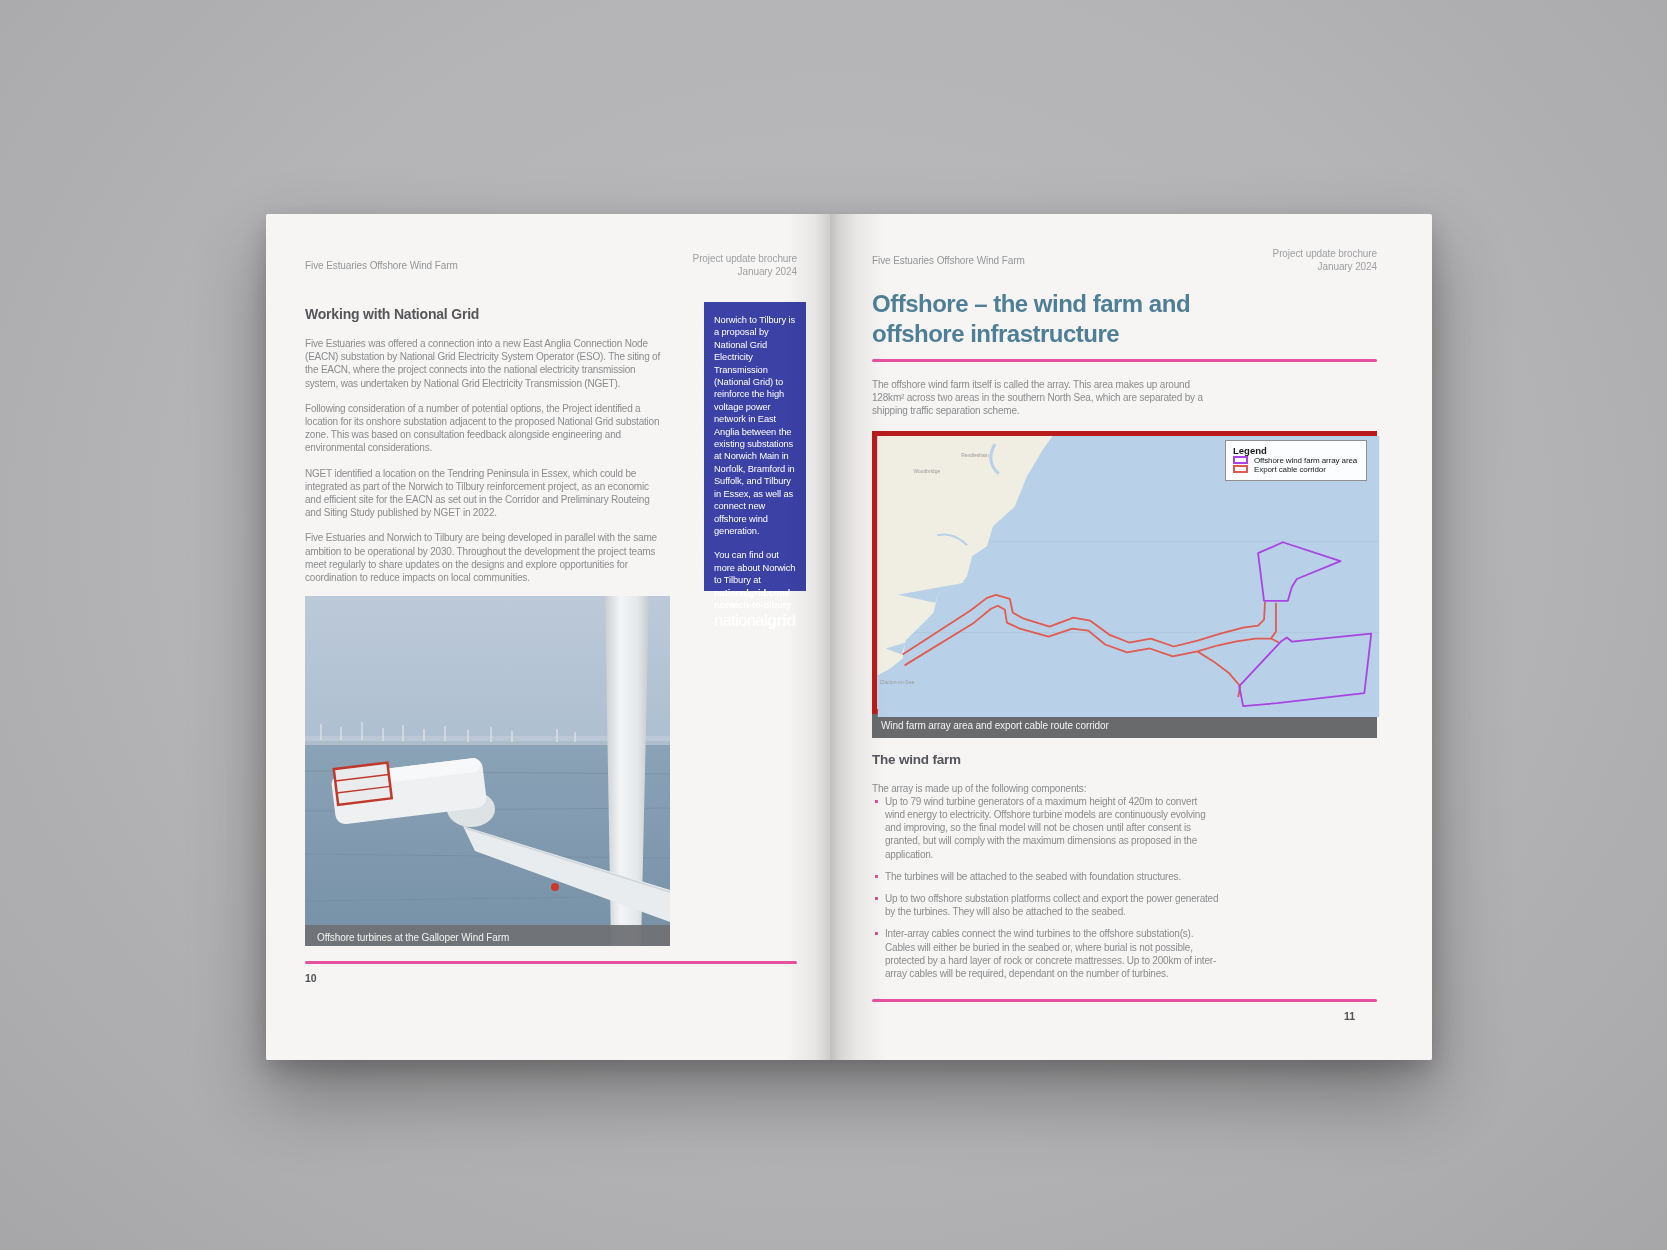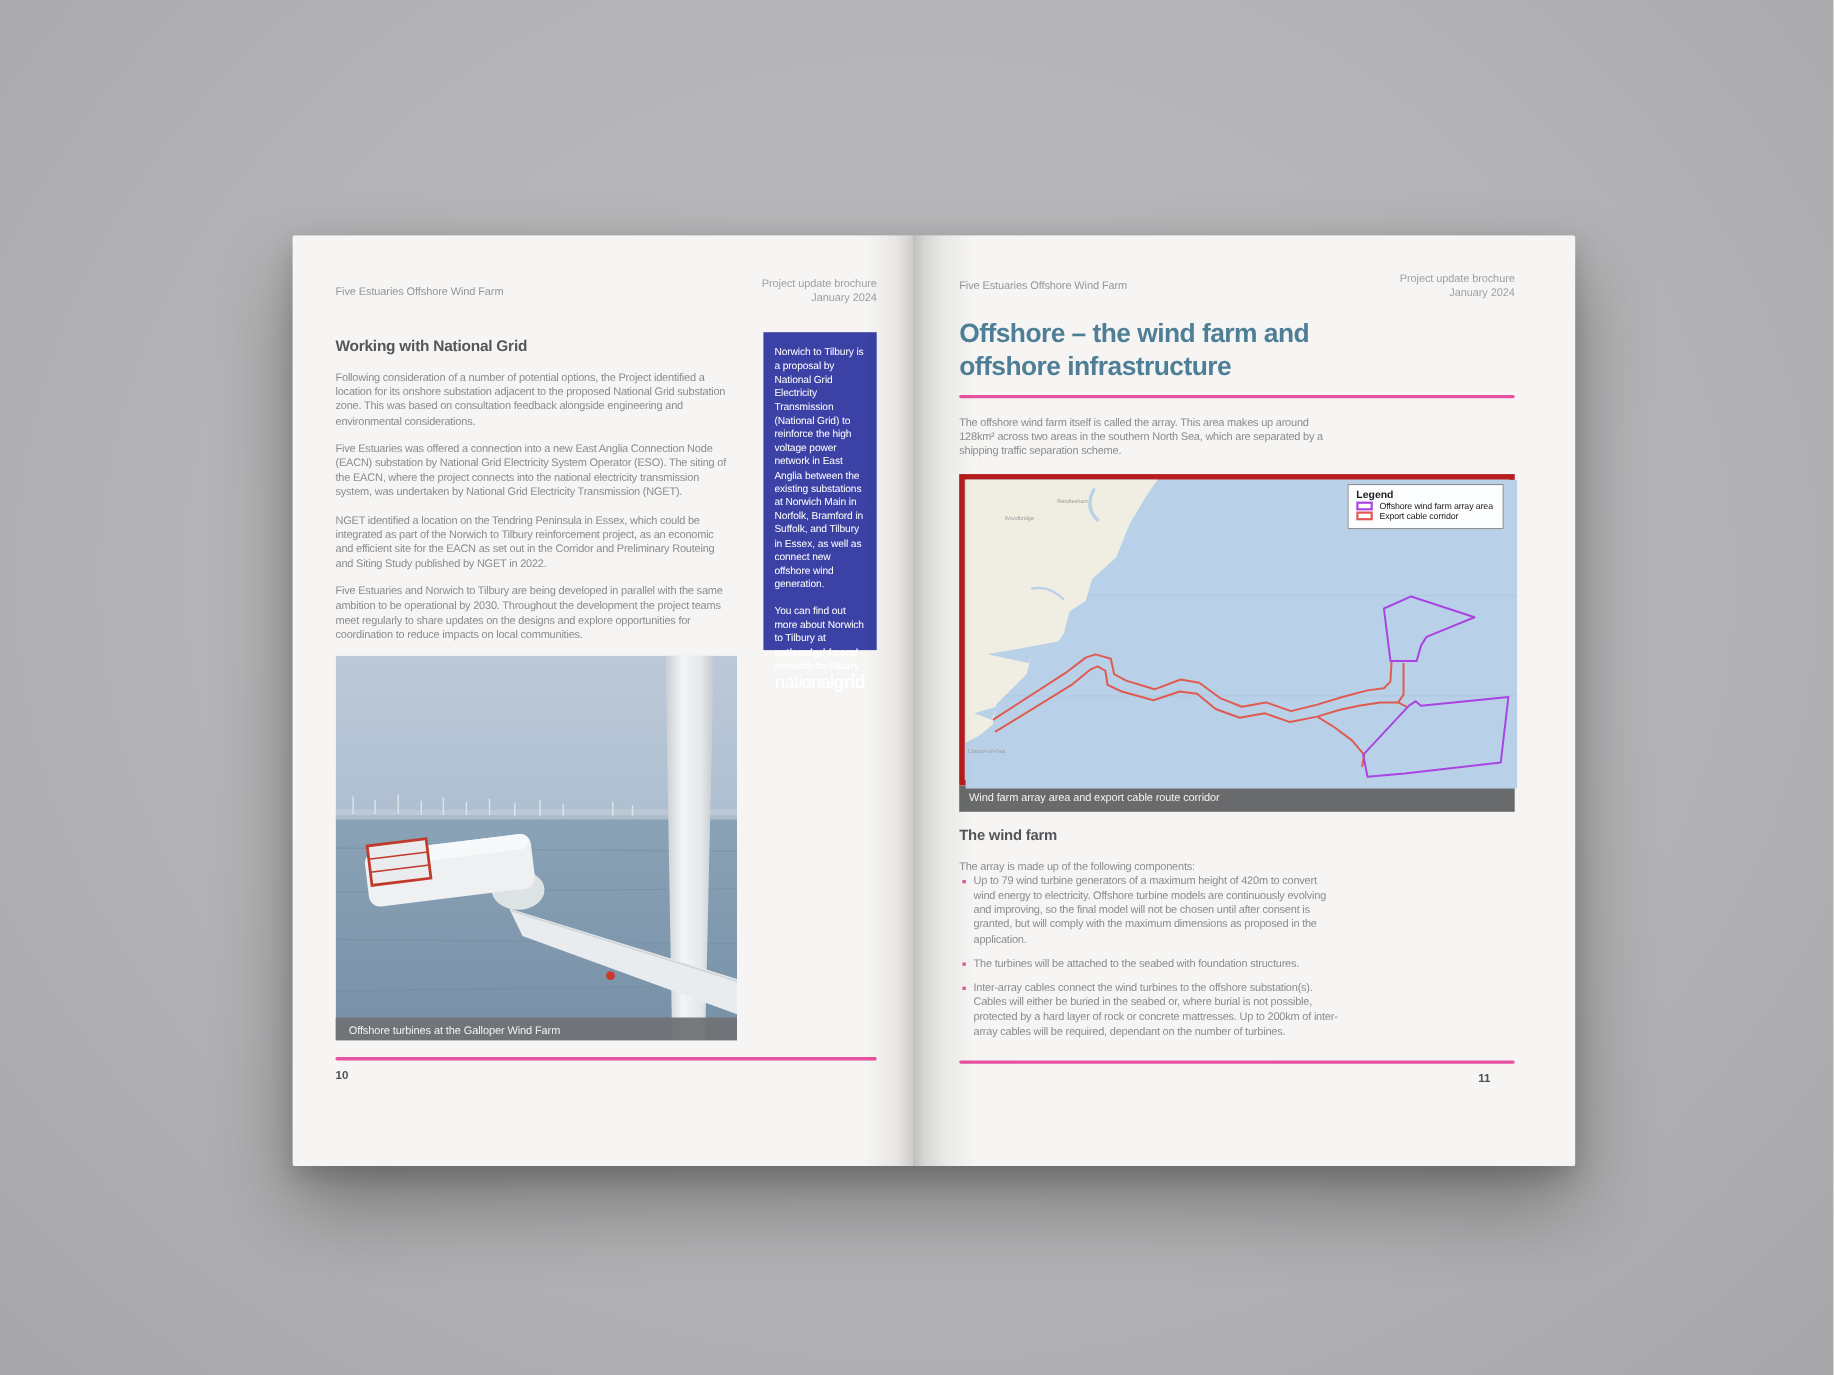--- a/index.html
+++ b/index.html
@@ -18,21 +18,21 @@
 
   .pl-content { position:absolute; left:39px; top:0; width:492px; }
   .pr-content { position:absolute; left:42px; top:0; width:505px; }
 
   .header-row { display:flex; justify-content:space-between; align-items:center; }
   .pl-content .header-row { margin-top:38px; }
   .pr-content .header-row { margin-top:33px; }
   .hdr-left  { font-size:10px; color:#95969a; letter-spacing:-0.1px; }
   .hdr-right { font-size:10px; color:#9fa0a4; text-align:right; line-height:13px; letter-spacing:-0.1px; }
 
-  .cols { display:flex; gap:24px; margin-top:24px; }
+  .cols { display:flex; gap:34px; margin-top:24px; }
   .col-text { width:365px; }
   h1.section { font-size:14px; font-weight:bold; color:#55565a; letter-spacing:-0.2px; margin:4px 0 15px 0; }
   .col-text p { font-size:10px; line-height:13.2px; letter-spacing:-0.2px; color:#8b8c8f; max-width:355px; margin:0 0 12px 0; }
 
   .bluebox { width:110px; height:289px; background:#3b41a5; color:#ffffff; padding:12px 10px 10px 10px;
              display:flex; flex-direction:column; }
   .bluebox .bb-body { font-size:9.3px; line-height:12.4px; letter-spacing:-0.1px; }
   .bluebox .bb-more { font-size:9.3px; line-height:12.4px; margin-top:12px; letter-spacing:-0.1px; }
   .bluebox .bb-link { font-size:9.3px; line-height:12.4px; font-weight:bold; letter-spacing:-0.1px; }
   .bluebox .bb-logo { margin-top:auto; text-align:center; font-size:16.5px; letter-spacing:-0.6px; padding-bottom:16px; }
@@ -85,22 +85,22 @@
           <div class="hdr-left">Five Estuaries Offshore Wind Farm</div>
           <div class="hdr-right">
             <div>Project update brochure</div>
             <div>January 2024</div>
           </div>
         </div>
 
         <div class="cols">
           <div class="col-text">
             <h1 class="section">Working with National Grid</h1>
+            <p>Five Estuaries was offered a connection into a new East Anglia Connection Node (EACN) substation by National Grid Electricity System Operator (ESO). The siting of the EACN, where the project connects into the national electricity transmission system, was undertaken by National Grid Electricity Transmission (NGET).</p>
             <p>Following consideration of a number of potential options, the Project identified a location for its onshore substation adjacent to the proposed National Grid substation zone. This was based on consultation feedback alongside engineering and environmental considerations.</p>
-            <p>Five Estuaries was offered a connection into a new East Anglia Connection Node (EACN) substation by National Grid Electricity System Operator (ESO). The siting of the EACN, where the project connects into the national electricity transmission system, was undertaken by National Grid Electricity Transmission (NGET).</p>
             <p>NGET identified a location on the Tendring Peninsula in Essex, which could be integrated as part of the Norwich to Tilbury reinforcement project, as an economic and efficient site for the EACN as set out in the Corridor and Preliminary Routeing and Siting Study published by NGET in 2022.</p>
             <p>Five Estuaries and Norwich to Tilbury are being developed in parallel with the same ambition to be operational by 2030. Throughout the development the project teams meet regularly to share updates on the designs and explore opportunities for coordination to reduce impacts on local communities.</p>
 
             <figure class="photo">
               <svg width="365" height="350" viewBox="0 0 365 350">
                 <defs>
                   <linearGradient id="sky" x1="0" y1="0" x2="0" y2="1">
                     <stop offset="0" stop-color="#bcc9d8"></stop>
                       <stop offset="1" stop-color="#aebfd1"></stop>
                   </linearGradient>
@@ -231,20 +231,21 @@
           </div>
           <figcaption class="map-caption">Wind farm array area and export cable route corridor</figcaption>
         </figure>
 
         <h3 class="sub">The wind farm</h3>
         <p class="lead">The array is made up of the following components:</p>
 
         <ul class="bullets">
           <li>Up to 79 wind turbine generators of a maximum height of 420m to convert wind energy to electricity. Offshore turbine models are continuously evolving and improving, so the final model will not be chosen until after consent is granted, but will comply with the maximum dimensions as proposed in the application.</li>
           <li>The turbines will be attached to the seabed with foundation structures.</li>
+          <li>Up to two offshore substation platforms collect and export the power generated by the turbines. They will also be attached to the seabed.</li>
           <li>Inter-array cables connect the wind turbines to the offshore substation(s). Cables will either be buried in the seabed or, where burial is not possible, protected by a hard layer of rock or concrete mattresses. Up to 200km of inter-array cables will be required, dependant on the number of turbines.</li>
         </ul>
 
         <div class="rule rule-bottom"></div>
         <div class="pagenum right">11</div>
       </div>
     </div>
 
   </div>
 </div>

